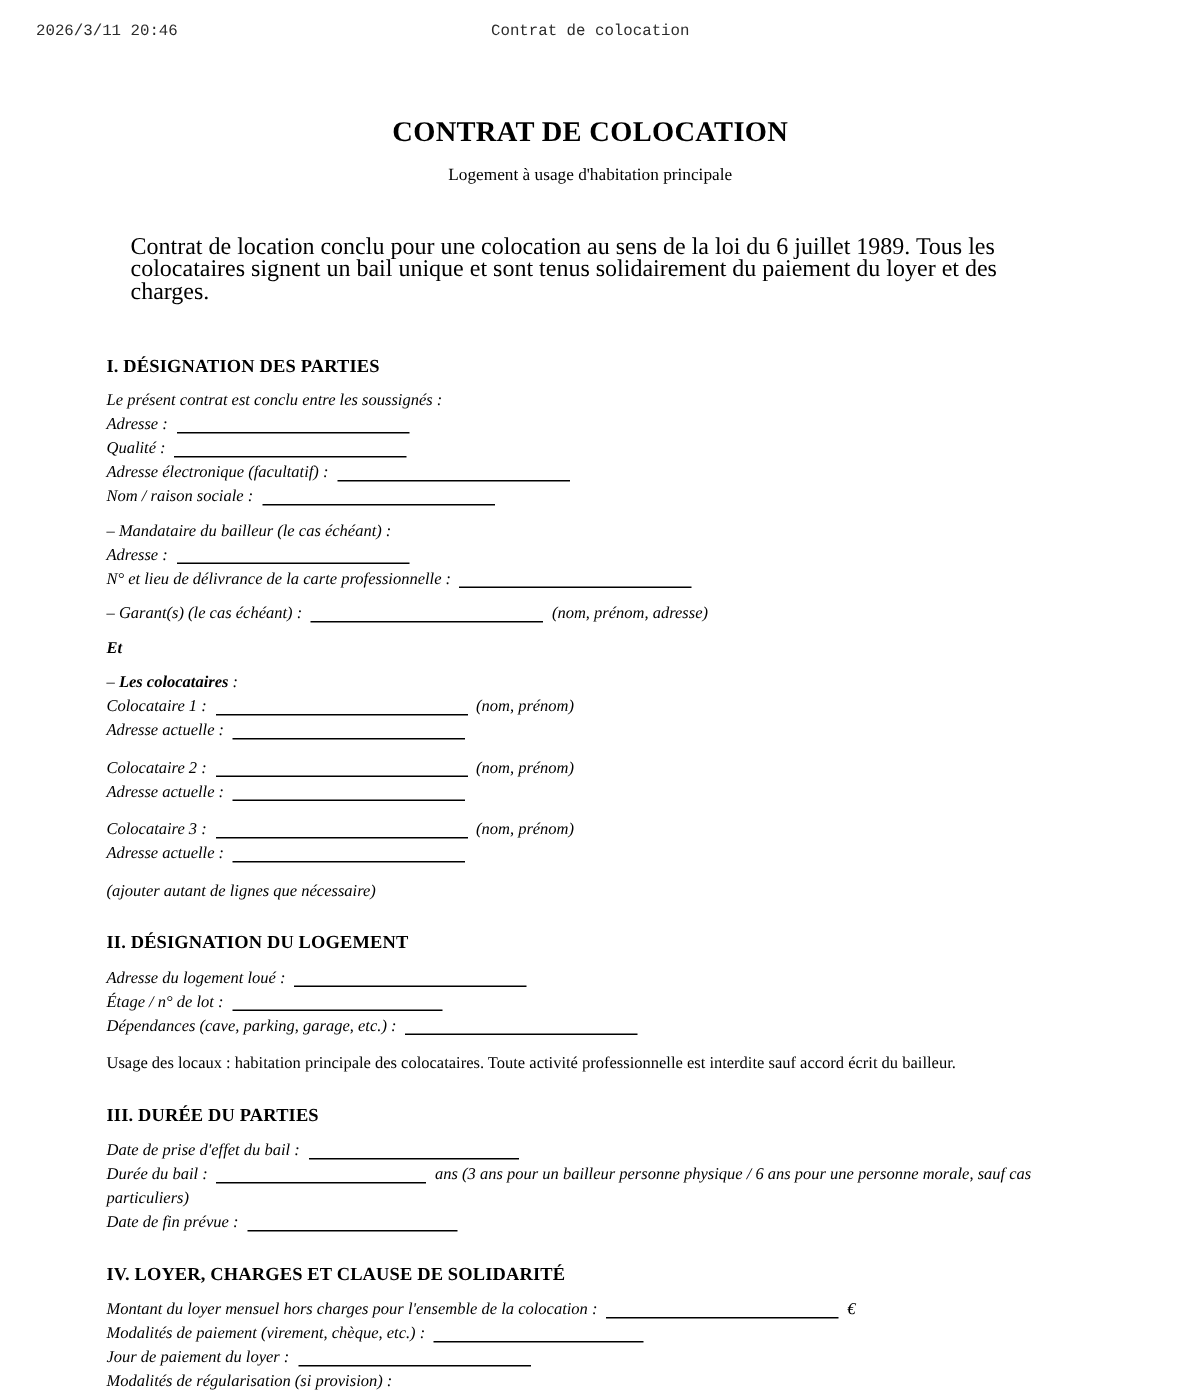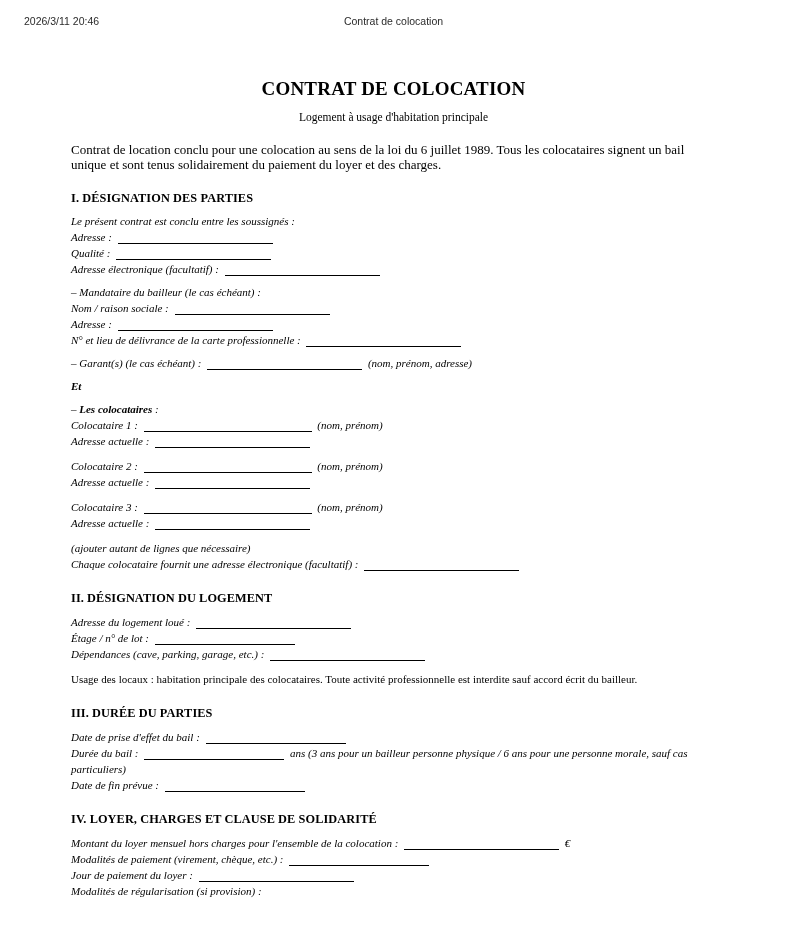--- a/index.html
+++ b/index.html
@@ -18,21 +18,21 @@
     -webkit-font-smoothing: antialiased;
   }
 
   
   .print-header {
     position: absolute;
     top: 14px;
     left: 0;
     width: 787px;
     height: 14px;
-    font-family: Liberation Sans, sans-serif;
+    font-family: Liberation Mono, monospace;
     font-size: 10.5px;
     color: #2b2b2b;
     line-height: 14px;
   }
   .print-header .ph-date {
     position: absolute;
     left: 24px;
     top: 0;
     white-space: nowrap;
   }
@@ -66,23 +66,23 @@
   }
   .doc-subtitle {
     margin: 1px;
     padding-top: 10px;
     text-align: center;
     font-size: 11.5px;
     line-height: 1.2;
   }
 
   .intro {
-    margin: 0;
+    margin: 16px;
     padding-top: 16px;
-    font-size: 13px;
+    font-size: 16px;
     line-height: 15px;
     text-align: left;
   }
 
   h2.section {
     margin: 0;
     padding-top: 19px;
     padding-bottom: 8px;
     font-size: 12.3px;
     font-weight: bold;
@@ -149,27 +149,27 @@
   <p class="line">
     <span>Qualité :</span>
     <span class="blank w-lg"></span>
   </p>
 
   <p class="line">
     <span>Adresse électronique (facultatif) :</span>
     <span class="blank w-lg"></span>
   </p>
 
+  <p class="line">
+    <span>Nom / raison sociale :</span>
+    <span class="blank w-lg"></span>
+  </p>
+
   <p class="line gap-top-sm">
     <span>– Mandataire du bailleur (le cas échéant) :</span>
-  </p>
-
-  <p class="line">
-    <span>Nom / raison sociale :</span>
-    <span class="blank w-lg"></span>
   </p>
 
   <p class="line">
     <span>Adresse :</span>
     <span class="blank w-lg"></span>
   </p>
 
   <p class="line">
     <span>N° et lieu de délivrance de la carte professionnelle :</span>
     <span class="blank w-lg"></span>
@@ -214,24 +214,20 @@
     <span class="blank w-xl"></span>
     <span>(nom, prénom)</span>
   </p>
   <p class="line">
     <span>Adresse actuelle :</span>
     <span class="blank w-lg"></span>
   </p>
 
   <p class="line gap-top">(ajouter autant de lignes que nécessaire)</p>
 
-  <p class="line">
-    <span>Chaque colocataire fournit une adresse électronique (facultatif) :</span>
-    <span class="blank w-lg"></span>
-  </p>
 
   <h2 class="section">II. DÉSIGNATION DU LOGEMENT</h2>
 
   <p class="line">
     <span>Adresse du logement loué :</span>
     <span class="blank w-lg"></span>
   </p>
 
   <p class="line">
     <span>Étage / n° de lot :</span>

